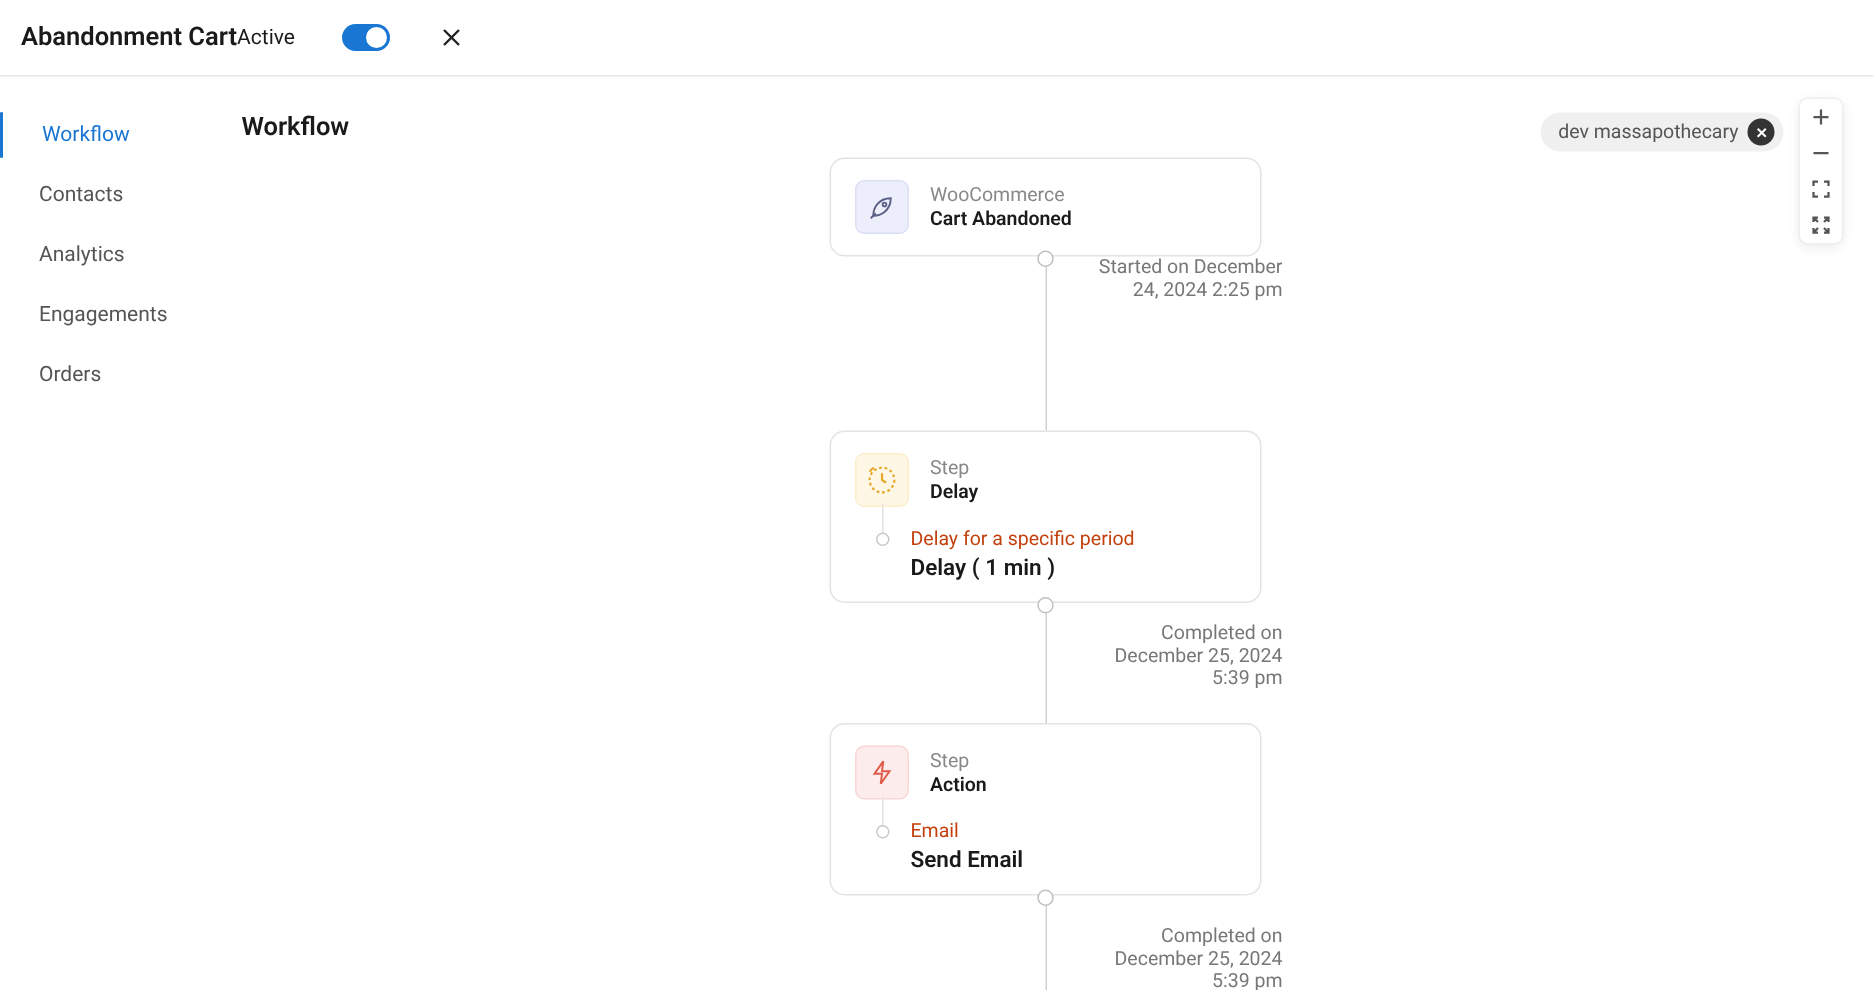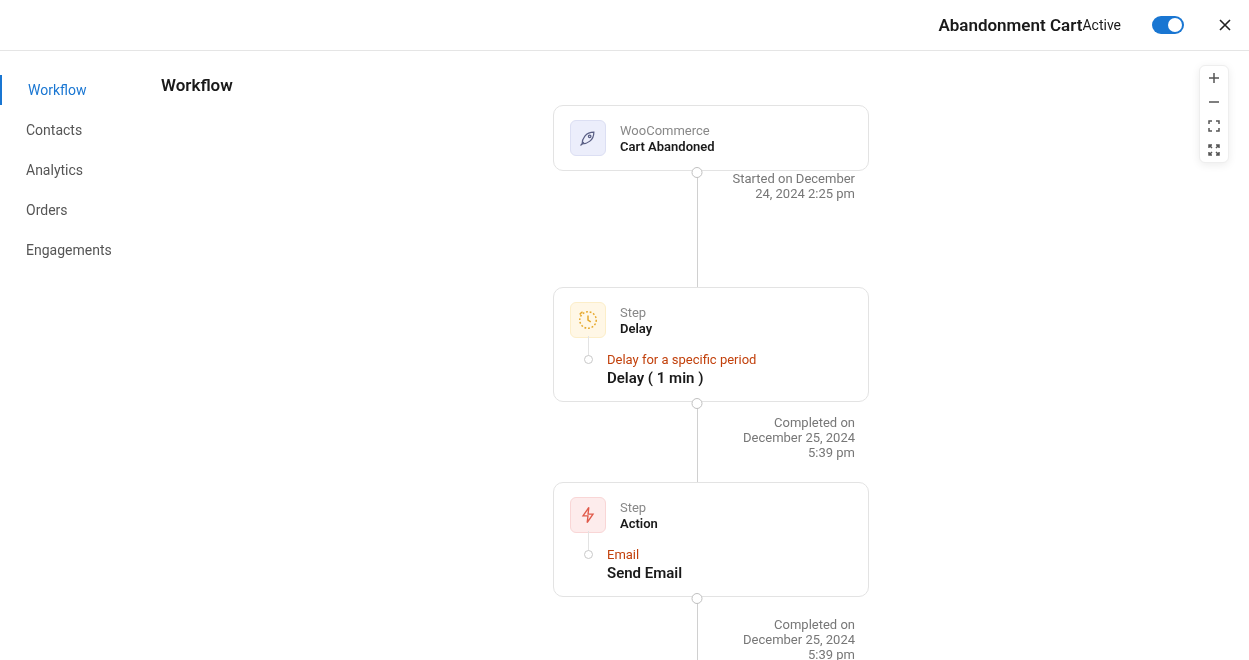--- a/index.html
+++ b/index.html
@@ -9,21 +9,21 @@
     color: #1a1a1a;
     width: 1249px;
     height: 660px;
     overflow: hidden;
     position: relative;
   }
   
   .header {
     display: flex;
     align-items: center;
-    justify-content: flex-end;
+    justify-content: flex-start;
     height: 51px;
     padding: 0 14px;
     border-bottom: 1px solid #e5e5e5;
   }
   .header-title {
     font-size: 17px;
     font-weight: 600;
     color: #1a1a1a;
   }
   .header-right {
@@ -117,21 +117,21 @@
     transform: translateX(-50%);
     top: 54px;
     width: 288px;
   }
   .node {
     background: #fff;
     border: 1px solid #e3e3e3;
     border-radius: 10px;
     padding: 14px 16px;
     position: relative;
-    width: 316px;
+    width: 288px;
   }
   .node-head {
     display: flex;
     align-items: center;
     gap: 14px;
   }
   .node-icon {
     width: 36px;
     height: 36px;
     border-radius: 6px;
@@ -285,22 +285,22 @@
     </div>
   </div>
 </div>
 
 <div class="body">
 
   <div class="sidebar">
     <div class="sidebar-item active"><span>Workflow</span></div>
     <div class="sidebar-item"><span>Contacts</span></div>
     <div class="sidebar-item"><span>Analytics</span></div>
+    <div class="sidebar-item"><span>Engagements</span></div>
     <div class="sidebar-item"><span>Orders</span></div>
-    <div class="sidebar-item"><span>Engagements</span></div>
   </div>
 
   <div class="main">
     <div class="main-title">Workflow</div>
 
     <div class="canvas">
       <div class="flow">
 
         <div class="node">
           <div class="node-head">
@@ -376,20 +376,28 @@
 
       <div class="timestamp" style="top:120px">Started on December 24, 2024 2:25 pm</div>
       <div class="timestamp" style="top:364px">Completed on December 25, 2024 5:39 pm</div>
       <div class="timestamp" style="top:566px">Completed on December 25, 2024 5:39 pm</div>
     </div>
   </div>
 </div>
 
 <div class="float-right">
   <div class="float-col">
+    <div class="chip">
+      <span>dev massapothecary</span>
+      <span class="chip-x">
+        <svg width="9" height="9" viewBox="0 0 10 10" stroke="#fff" stroke-width="1.5">
+            <path d="M2 2L8 8M8 2L2 8"></path>
+          </svg>
+      </span>
+    </div>
   </div>
   <div class="zoom-panel">
     <div class="zoom-btn">
       <svg width="12" height="12" viewBox="0 0 12 12" stroke="#555" stroke-width="1.5">
           <path d="M6 1v10M1 6h10"></path>
         </svg>
     </div>
     <div class="zoom-btn">
       <svg width="12" height="12" viewBox="0 0 12 12" stroke="#555" stroke-width="1.5">
           <path d="M1 6h10"></path>

